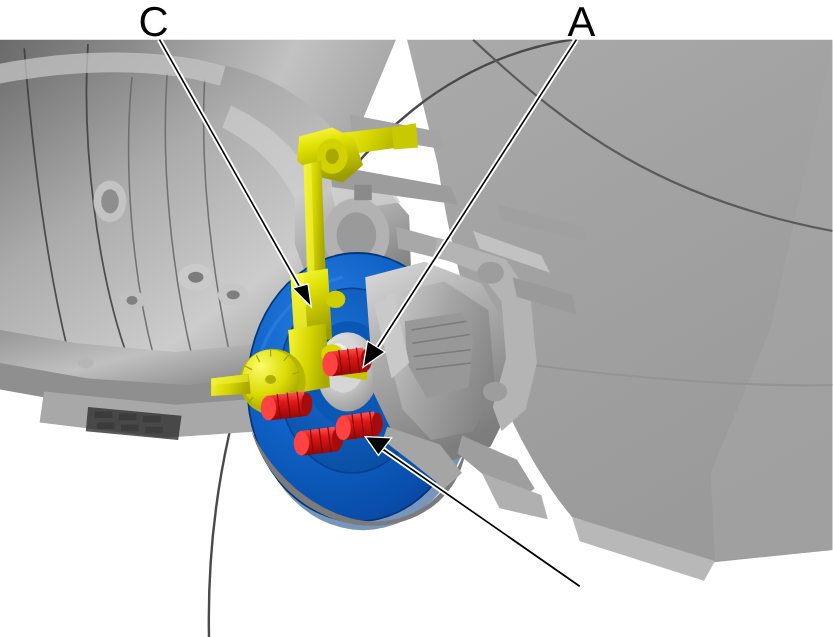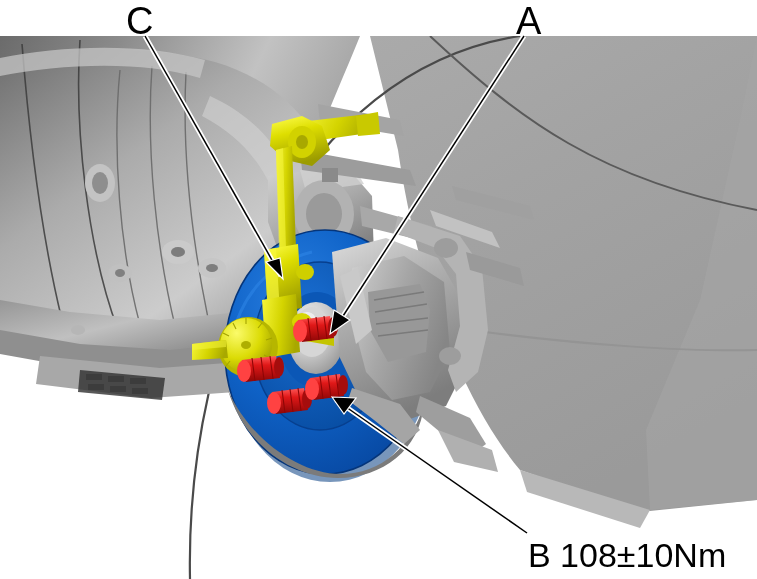--- a/index.html
+++ b/index.html
@@ -325,15 +325,14 @@
         <line x1="527" y1="533" x2="336" y2="400" stroke="#ffffff" stroke-width="5"></line>
         <line x1="527" y1="533" x2="336" y2="400" stroke="#000000" stroke-width="1.5"></line>
         <polygon points="332,397 356,398 344,414" fill="#000000"></polygon>
         <polygon points="332,397 356,398 344,414" fill="none" stroke="#ffffff" stroke-width="1.2"></polygon>
       </g>
     </g>
   </svg>
 
   <div class="cal-label" id="label-c">C</div>
   <div class="cal-label" id="label-a">A</div>
-  <div class="cal-label" id="label-b">B 108±10Nm</div>
 
 </div>
 
 </body></html>

